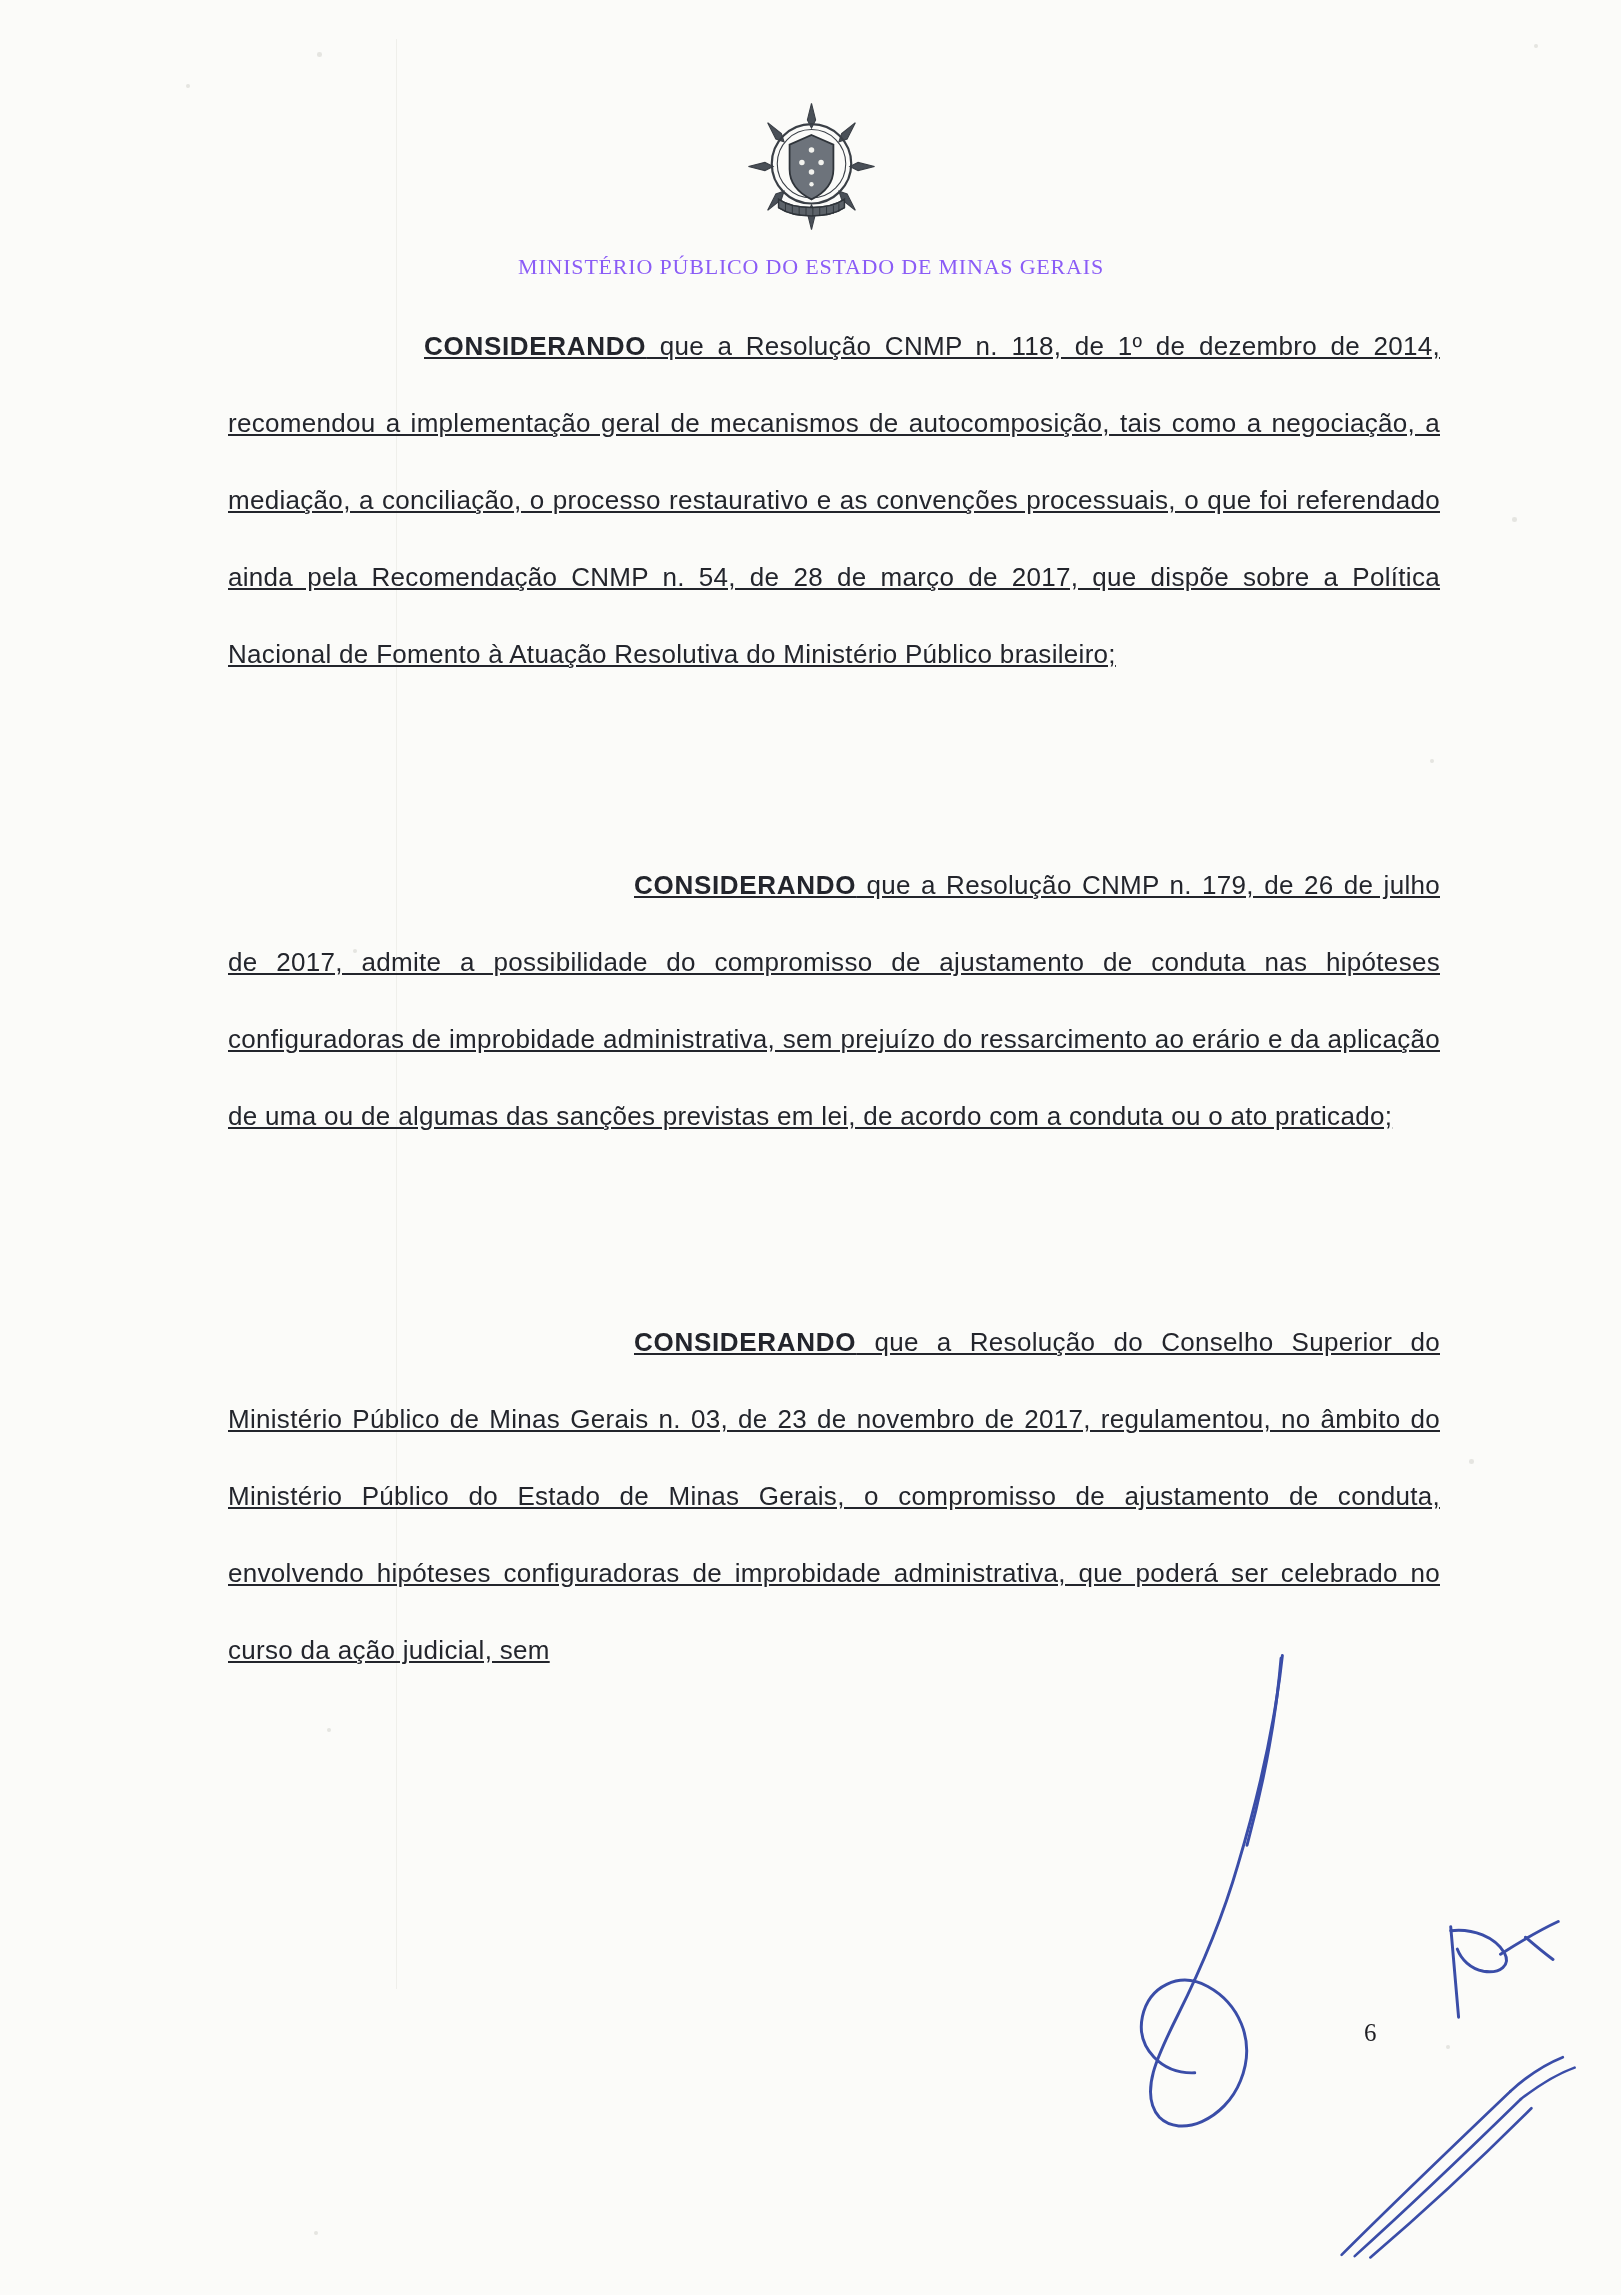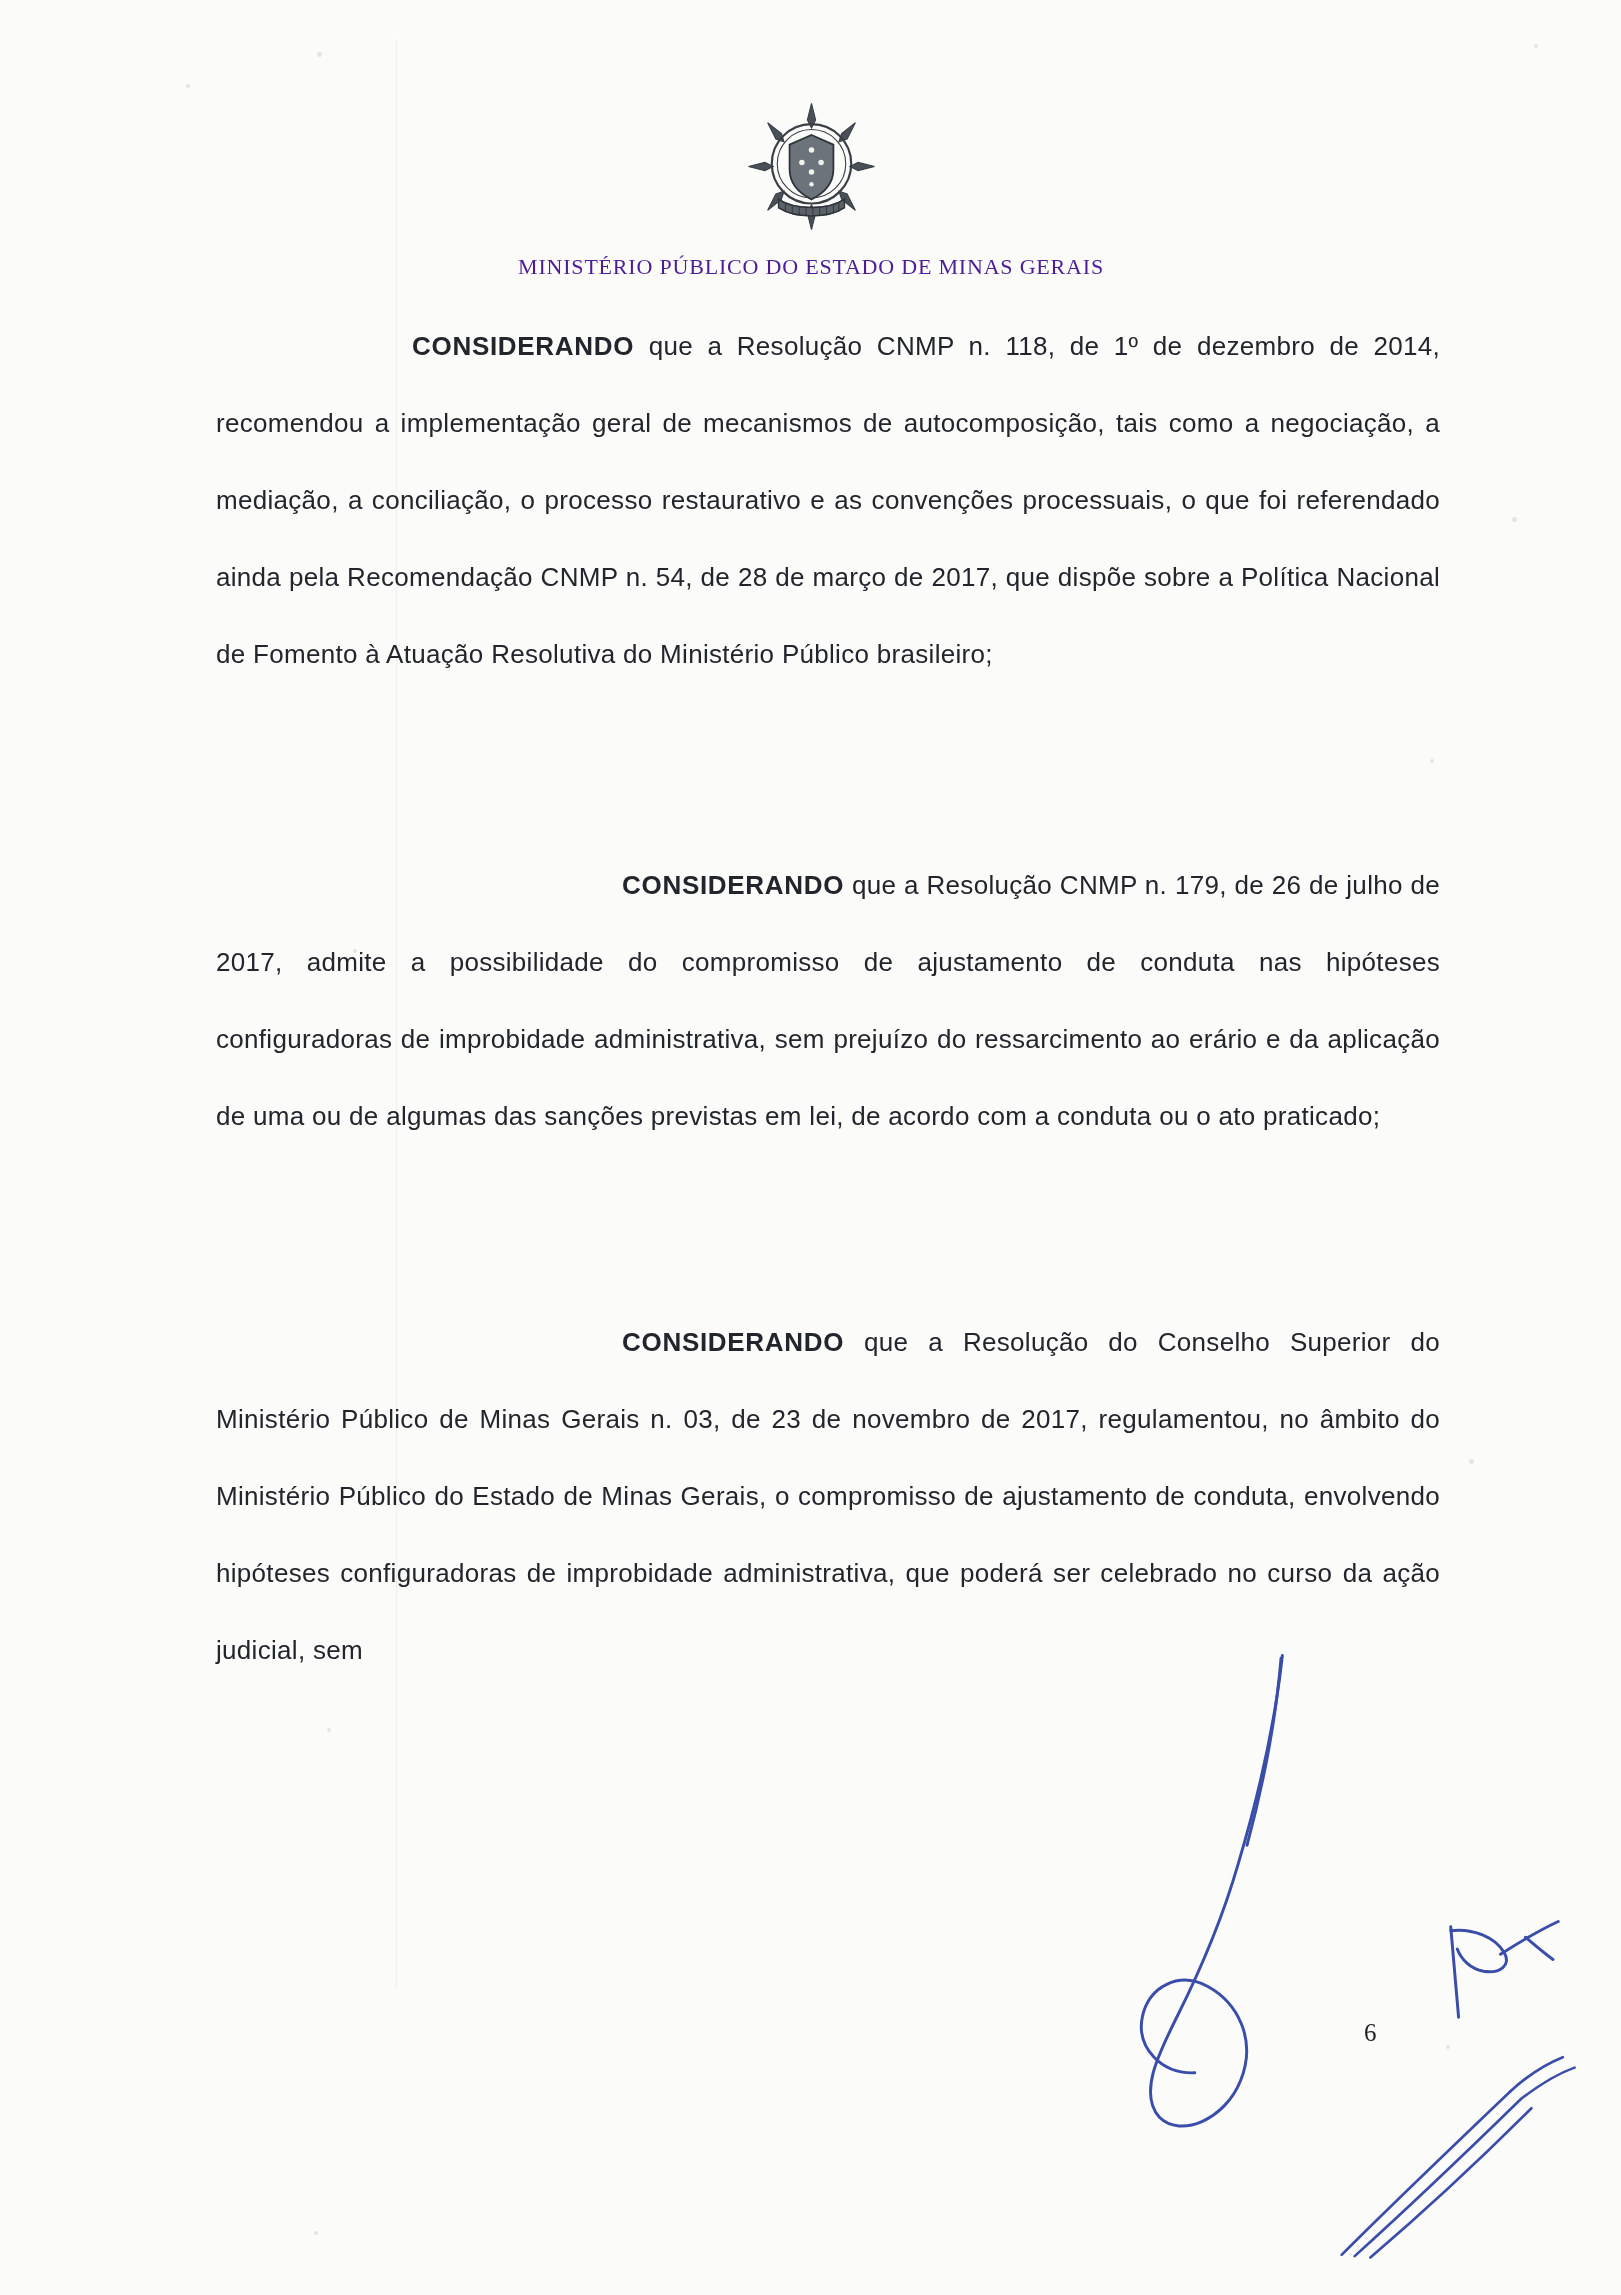--- a/index.html
+++ b/index.html
@@ -48,39 +48,40 @@
   }
   .org-line {
     position: absolute;
     top: 254px;
     left: 0;
     right: 0;
     text-align: center;
     font-family: "Liberation Serif", serif;
     font-size: 22px;
     letter-spacing: 0.8px;
-    color: #4c1d95;
+    color: #8b5cf6;
   }
 
   
   .doc-body {
     position: absolute;
     top: 308px;
     left: 216px;
     width: 1224px;
   }
   .para {
     font-family: "Liberation Sans", sans-serif;
     font-size: 26px;
     line-height: 77px;
     color: #23252c;
     text-align: justify;
     text-justify: inter-word;
     letter-spacing: 0.3px;
-    margin: 0 0 0 0;
+    margin: 0 0 0 12px;
+    text-decoration: underline;
   }
   .para.first-indent {
     text-indent: 196px;
   }
   .para.second-indent {
     text-indent: 406px;
   }
   .gap-lg { height: 154px; }
   .gap-md { height: 149px; }
 

